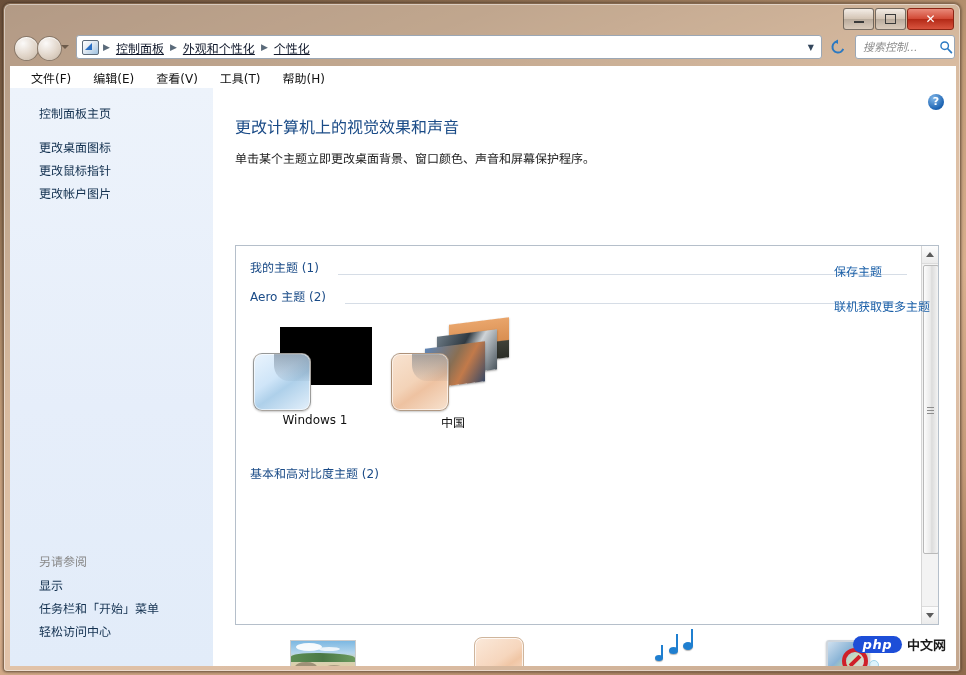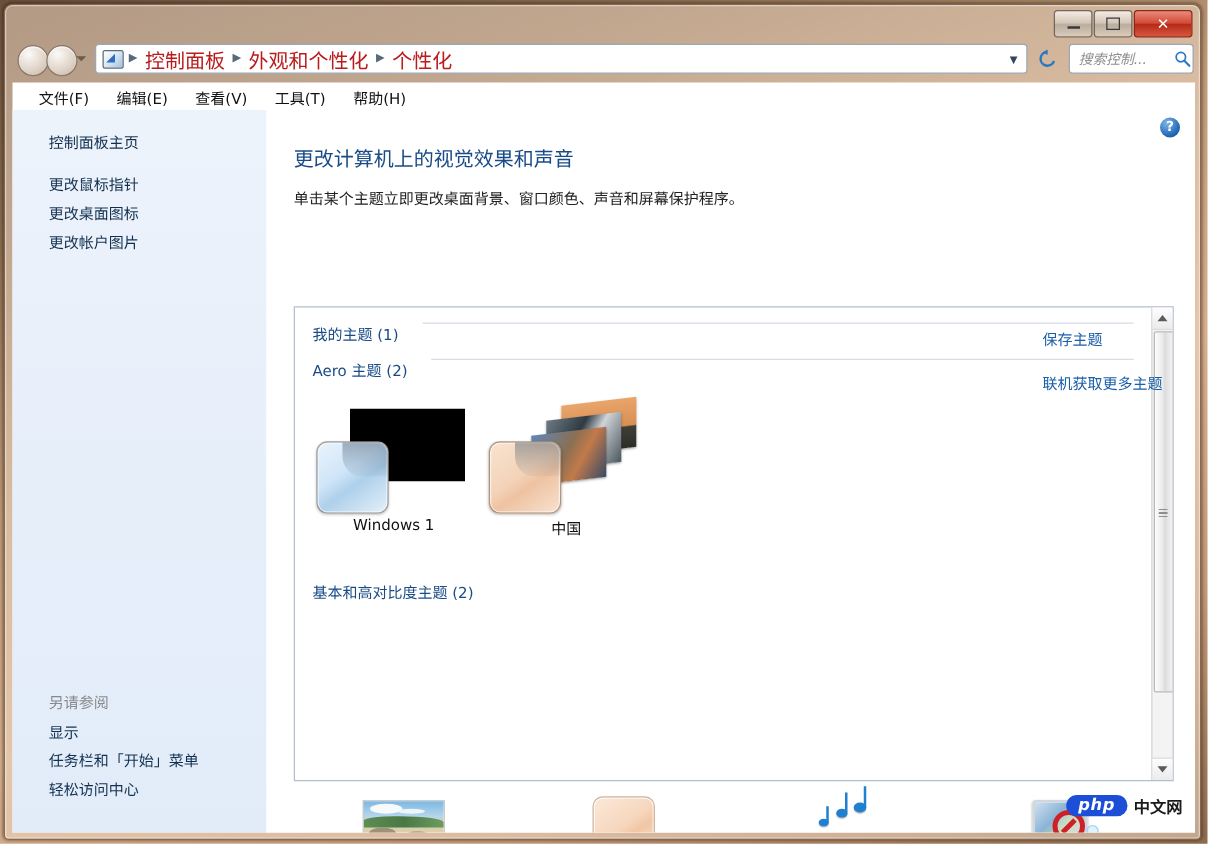--- a/index.html
+++ b/index.html
@@ -66,21 +66,21 @@
     background:#fff;border:1px solid #9ba7b5;border-radius:3px;
     box-sizing:border-box;display:flex;align-items:center;
   }
   #cpicon{
     width:15px;height:13px;margin-left:5px;border:1px solid #5b6a7a;border-radius:2px;
     background:linear-gradient(135deg,#fff 0%,#dfe8f2 45%,#9ec1e0 100%);
     position:relative;flex:none;
   }
   #cpicon:after{content:"";position:absolute;left:2px;top:2px;width:0;height:0;
     border-left:7px solid transparent;border-bottom:7px solid #2a6fc4;}
-  .crumb{font-size:16px;color:#b91c1c;padding:0 2px;cursor:default;white-space:nowrap;}
+  .crumb{font-size:12px;color:#0f172a;padding:0 2px;cursor:default;white-space:nowrap;text-decoration:underline;}
   .crumbsep{color:#5a6a7a;font-size:9px;padding:0 4px;}
   #addrdrop{margin-left:auto;padding:0 7px;color:#33465c;font-size:8px;}
 
   #refreshbtn{position:absolute;left:822px;top:3px;width:24px;height:24px;
     display:flex;align-items:center;justify-content:center;}
   #searchbox{
     position:absolute;left:851px;top:3px;width:100px;height:24px;
     background:#fff;border:1px solid #9ba7b5;border-radius:3px;
     box-sizing:border-box;display:flex;align-items:center;
   }
@@ -119,21 +119,21 @@
 
   h1#pagetitle{margin:0;padding:26px 0 0 22px;font-size:16px;font-weight:normal;color:#1a4b87;}
   #pagesub{padding:11px 0 0 22px;font-size:12px;color:#222;}
 
   
   #themepanel{
     position:absolute;left:22px;top:157px;width:704px;height:380px;
     border:1px solid #b5bfca;background:#fff;box-sizing:border-box;overflow:hidden;
   }
   #themescroll{position:absolute;left:0;top:0;right:17px;bottom:0;overflow:hidden;}
-  .grouphdr{display:flex;align-items:flex-start;gap:19px;padding:0 14px;margin-top:12px;}
+  .grouphdr{display:flex;align-items:flex-end;gap:19px;padding:0 14px;margin-top:12px;}
   .grouphdr .gtext{font-size:12px;color:#1a4b87;white-space:nowrap;}
   .grouphdr .gline{flex:1;height:1px;background:#d6dde6;}
 
   .tilerow{display:flex;padding-left:10px;margin-top:6px;}
   .tile{width:136px;cursor:pointer;padding:4px 0 3px 0;border:1px solid transparent;border-radius:3px;}
   .tile.selected{background:#dcebfb;border-color:#9fc4e8;}
   .thumbwrap{position:relative;height:96px;width:136px;}
   .tile .caption{text-align:center;font-size:12px;color:#111;margin-top:2px;}
 
   
@@ -289,22 +289,22 @@
     <div class="menuitem">工具(T)</div>
     <div class="menuitem">帮助(H)</div>
   </div>
 
   <div id="content">
 
     <div id="sidebar">
       <div id="sidetop">
         <div class="sidelink">控制面板主页</div>
         <div class="gap"></div>
+        <div class="sidelink">更改桌面图标</div>
         <div class="sidelink">更改鼠标指针</div>
-        <div class="sidelink">更改桌面图标</div>
         <div class="sidelink">更改帐户图片</div>
       </div>
 
       <div id="seealso">
         <div class="seealso-title">另请参阅</div>
         <div class="sidelink">显示</div>
         <div class="sidelink">任务栏和「开始」菜单</div>
         <div class="sidelink">轻松访问中心</div>
       </div>
     </div>

